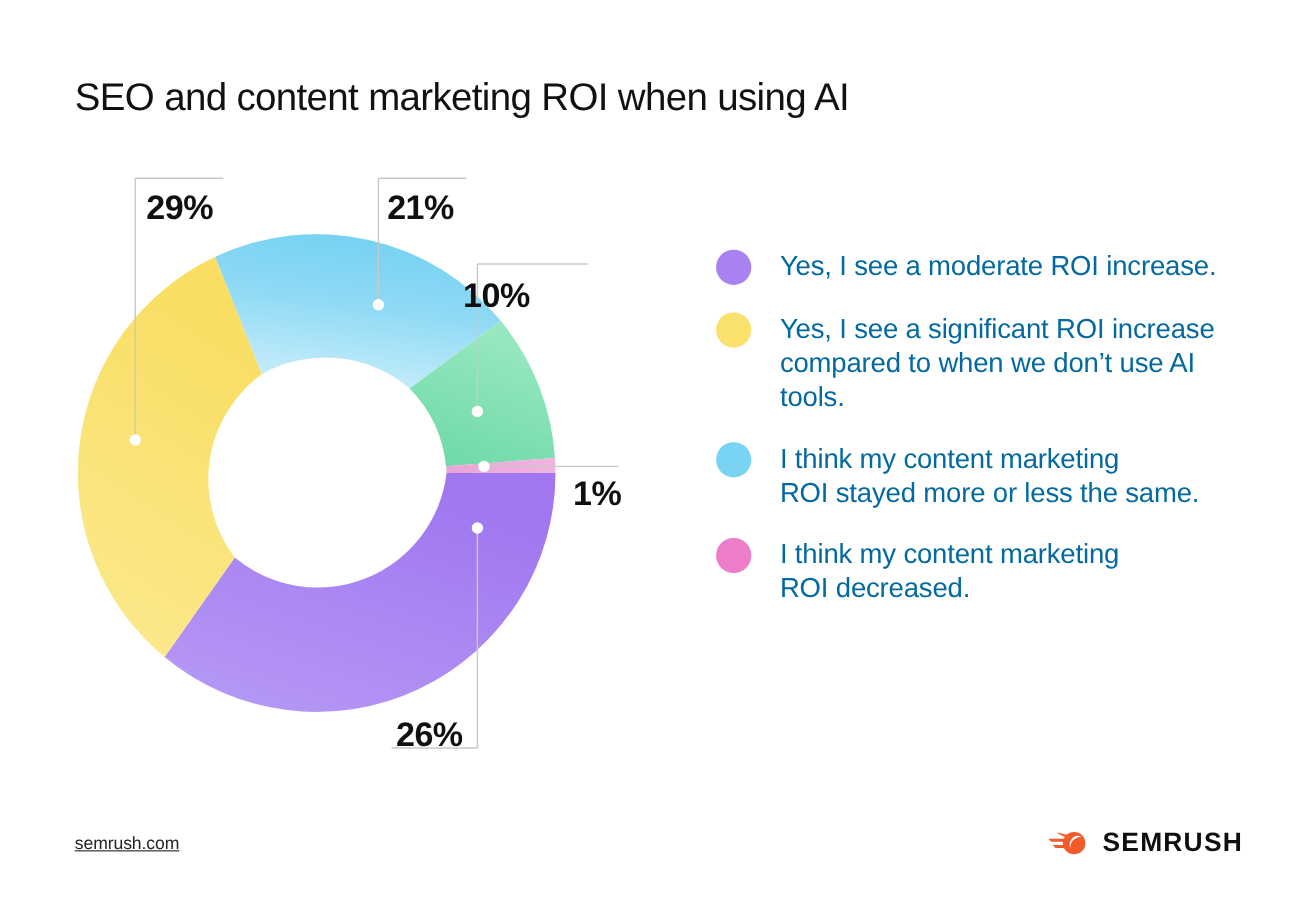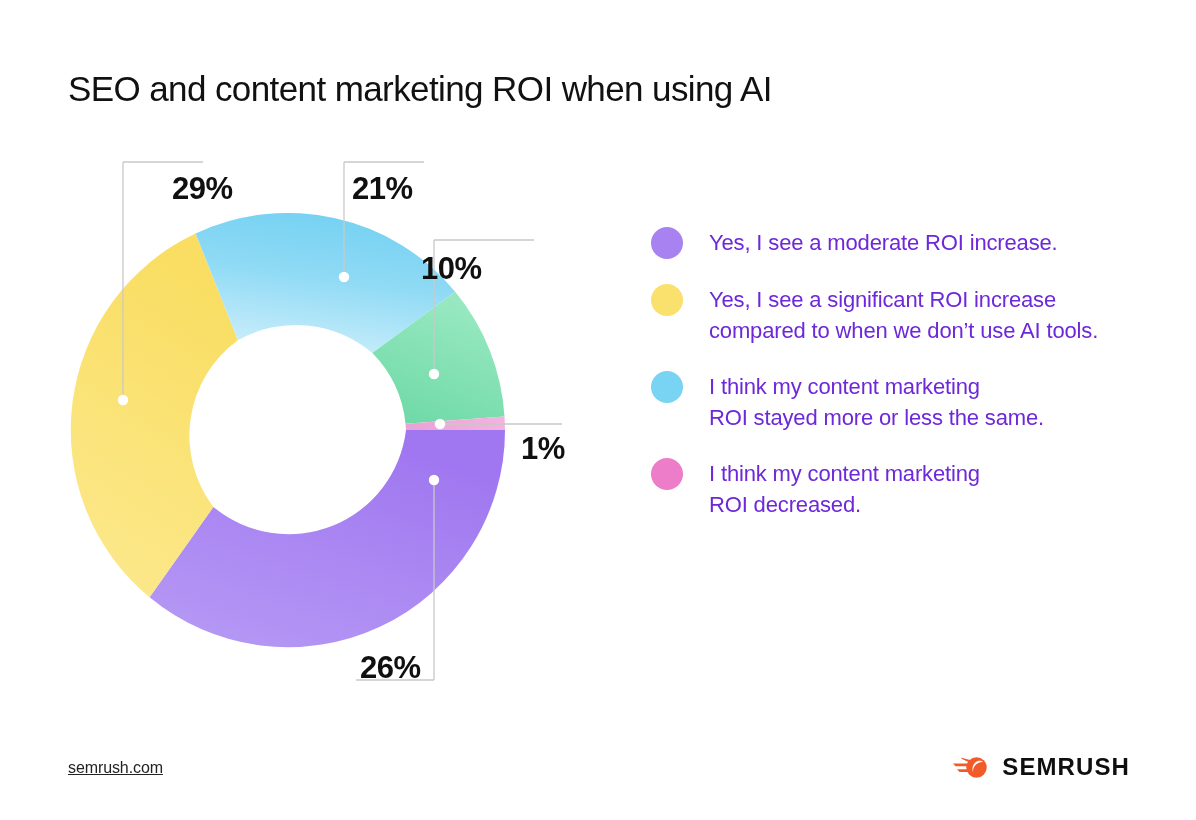--- a/index.html
+++ b/index.html
@@ -27,21 +27,21 @@
   #donut-svg { display: block; }
 
   .pct-label {
     position: absolute;
     font-size: 31px;
     font-weight: bold;
     color: #101010;
     letter-spacing: -0.5px;
     white-space: nowrap;
   }
-  #pct-29 { left: 133px; top: 171px; margin-left: 39px; }
+  #pct-29 { left: 133px; top: 171px; }
   #pct-21 { left: 352px; top: 171px; }
   #pct-10 { left: 421px; top: 251px; }
   #pct-1  { left: 521px; top: 431px; }
   #pct-39 { left: 360px; top: 650px; }
 
   #legend {
     position: absolute;
     left: 651px; top: 226px;
     width: 500px;
   }
@@ -51,41 +51,41 @@
     margin-bottom: 24px;
   }
   .legend-dot {
     flex: 0 0 auto;
     width: 32px; height: 32px;
     border-radius: 50%;
     margin-right: 26px;
     margin-top: 1px;
   }
   .legend-text {
-    font-size: 22px;
-    color: #6d28d9;
+    font-size: 25px;
+    color: #0369a1;
     line-height: 31px;
     letter-spacing: -0.15px;
     white-space: pre-line;
     padding-top: 1px;
   }
 
   #footer-url {
     position: absolute;
     left: 68px; top: 759px;
     font-size: 16px;
     color: #222222;
     letter-spacing: -0.1px;
     text-decoration: underline;
   }
   #brand-logo {
     position: absolute;
     right: 66px; top: 753px;
     display: flex;
-    align-items: flex-end;
+    align-items: flex-start;
     gap: 11px;
   }
   #brand-wordmark {
     font-size: 24px;
     font-weight: bold;
     letter-spacing: 1.1px;
     color: #0f0f0f;
   }
 </style>
 </head>

